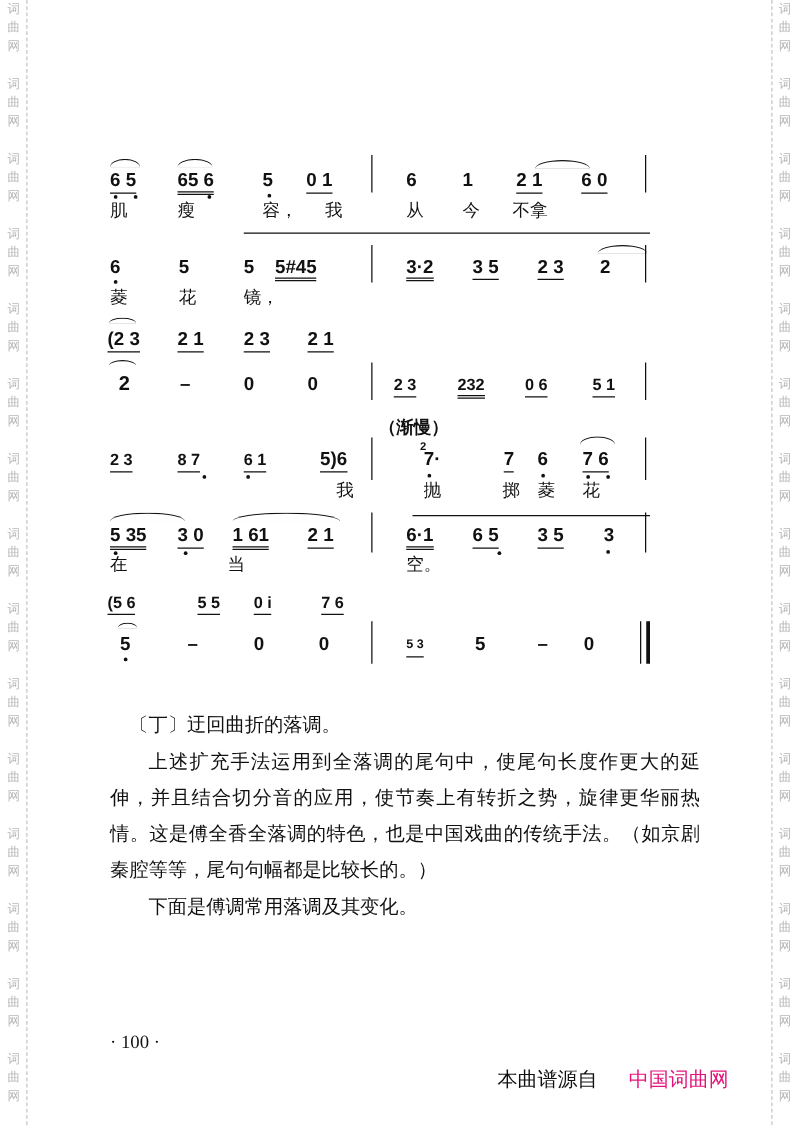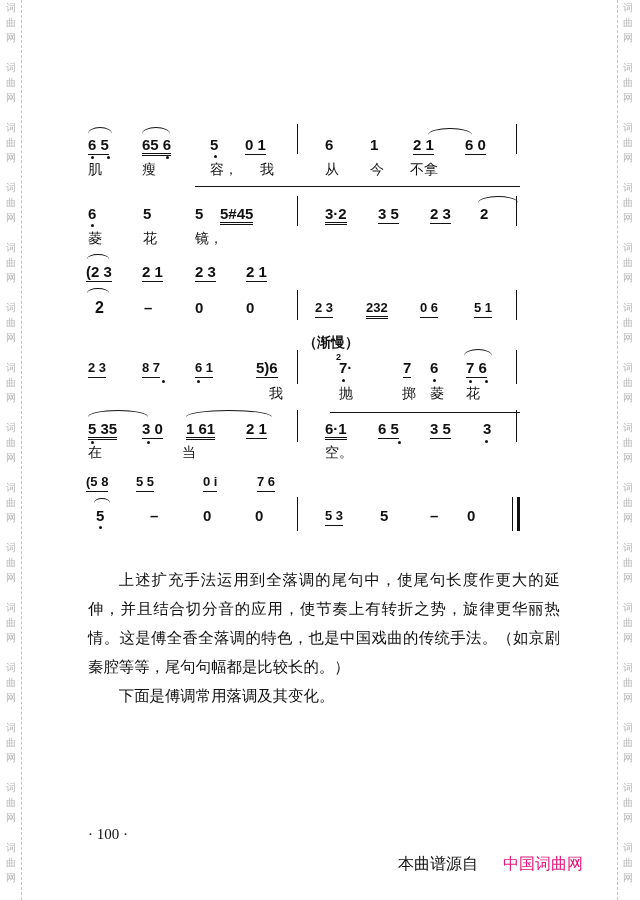--- a/index.html
+++ b/index.html
@@ -307,39 +307,40 @@
   <span class="n" style="left:483px;top:421px;">3</span>
   <div class="bar" style="left:516px;top:410px;height:32px;"></div>
   <div class="dot" style="left:91px;top:441px;"></div>
   <div class="dot" style="left:147px;top:441px;"></div>
   <div class="dot" style="left:398px;top:441px;"></div>
   <div class="dot" style="left:485px;top:440px;"></div>
   <span class="lyr" style="left:88px;top:444px;">在</span>
   <span class="lyr" style="left:182px;top:444px;">当</span>
   <span class="lyr" style="left:325px;top:444px;">空。</span>
 
-  <span class="n ul" style="left:86px;top:474px;font-size:13px;">(5 8</span>
-  <span class="n ul" style="left:136px;top:474px;font-size:13px;">5 5</span>
+  <span class="n ul" style="left:86px;top:474px;font-size:13px;">(5 6</span>
+  <span class="n ul" style="left:158px;top:474px;font-size:13px;">5 5</span>
   <span class="n ul" style="left:203px;top:474px;font-size:13px;">0 i</span>
   <span class="n ul" style="left:257px;top:474px;font-size:13px;">7 6</span>
   <div class="slur" style="left:94px;top:498px;width:16px;height:4px;"></div>
   <span class="n" style="left:96px;top:508px;">5</span>
   <div class="dot" style="left:99px;top:526px;"></div>
   <span class="n" style="left:150px;top:508px;">–</span>
   <span class="n" style="left:203px;top:508px;">0</span>
   <span class="n" style="left:255px;top:508px;">0</span>
   <div class="bar" style="left:297px;top:497px;height:34px;"></div>
-  <span class="n ul" style="left:325px;top:508px;font-size:13px;">5 3</span>
+  <span class="n ul" style="left:325px;top:508px;font-size:10px;">5 3</span>
   <span class="n" style="left:380px;top:508px;">5</span>
   <span class="n" style="left:430px;top:508px;">–</span>
   <span class="n" style="left:467px;top:508px;">0</span>
   <div class="dbar" style="left:512px;top:497px;height:34px;"></div>
 </div>
 
 <div class="prose">
+  <p class="heading">〔丁〕迂回曲折的落调。</p>
   <p>上述扩充手法运用到全落调的尾句中，使尾句长度作更大的延伸，并且结合切分音的应用，使节奏上有转折之势，旋律更华丽热情。这是傅全香全落调的特色，也是中国戏曲的传统手法。（如京剧秦腔等等，尾句句幅都是比较长的。）</p>
   <p>下面是傅调常用落调及其变化。</p>
 </div>
 
 <div class="page-num">· 100 ·</div>
 <div class="source">
   <span class="label">本曲谱源自</span>
   <span class="site">中国词曲网</span>
 </div>
 

